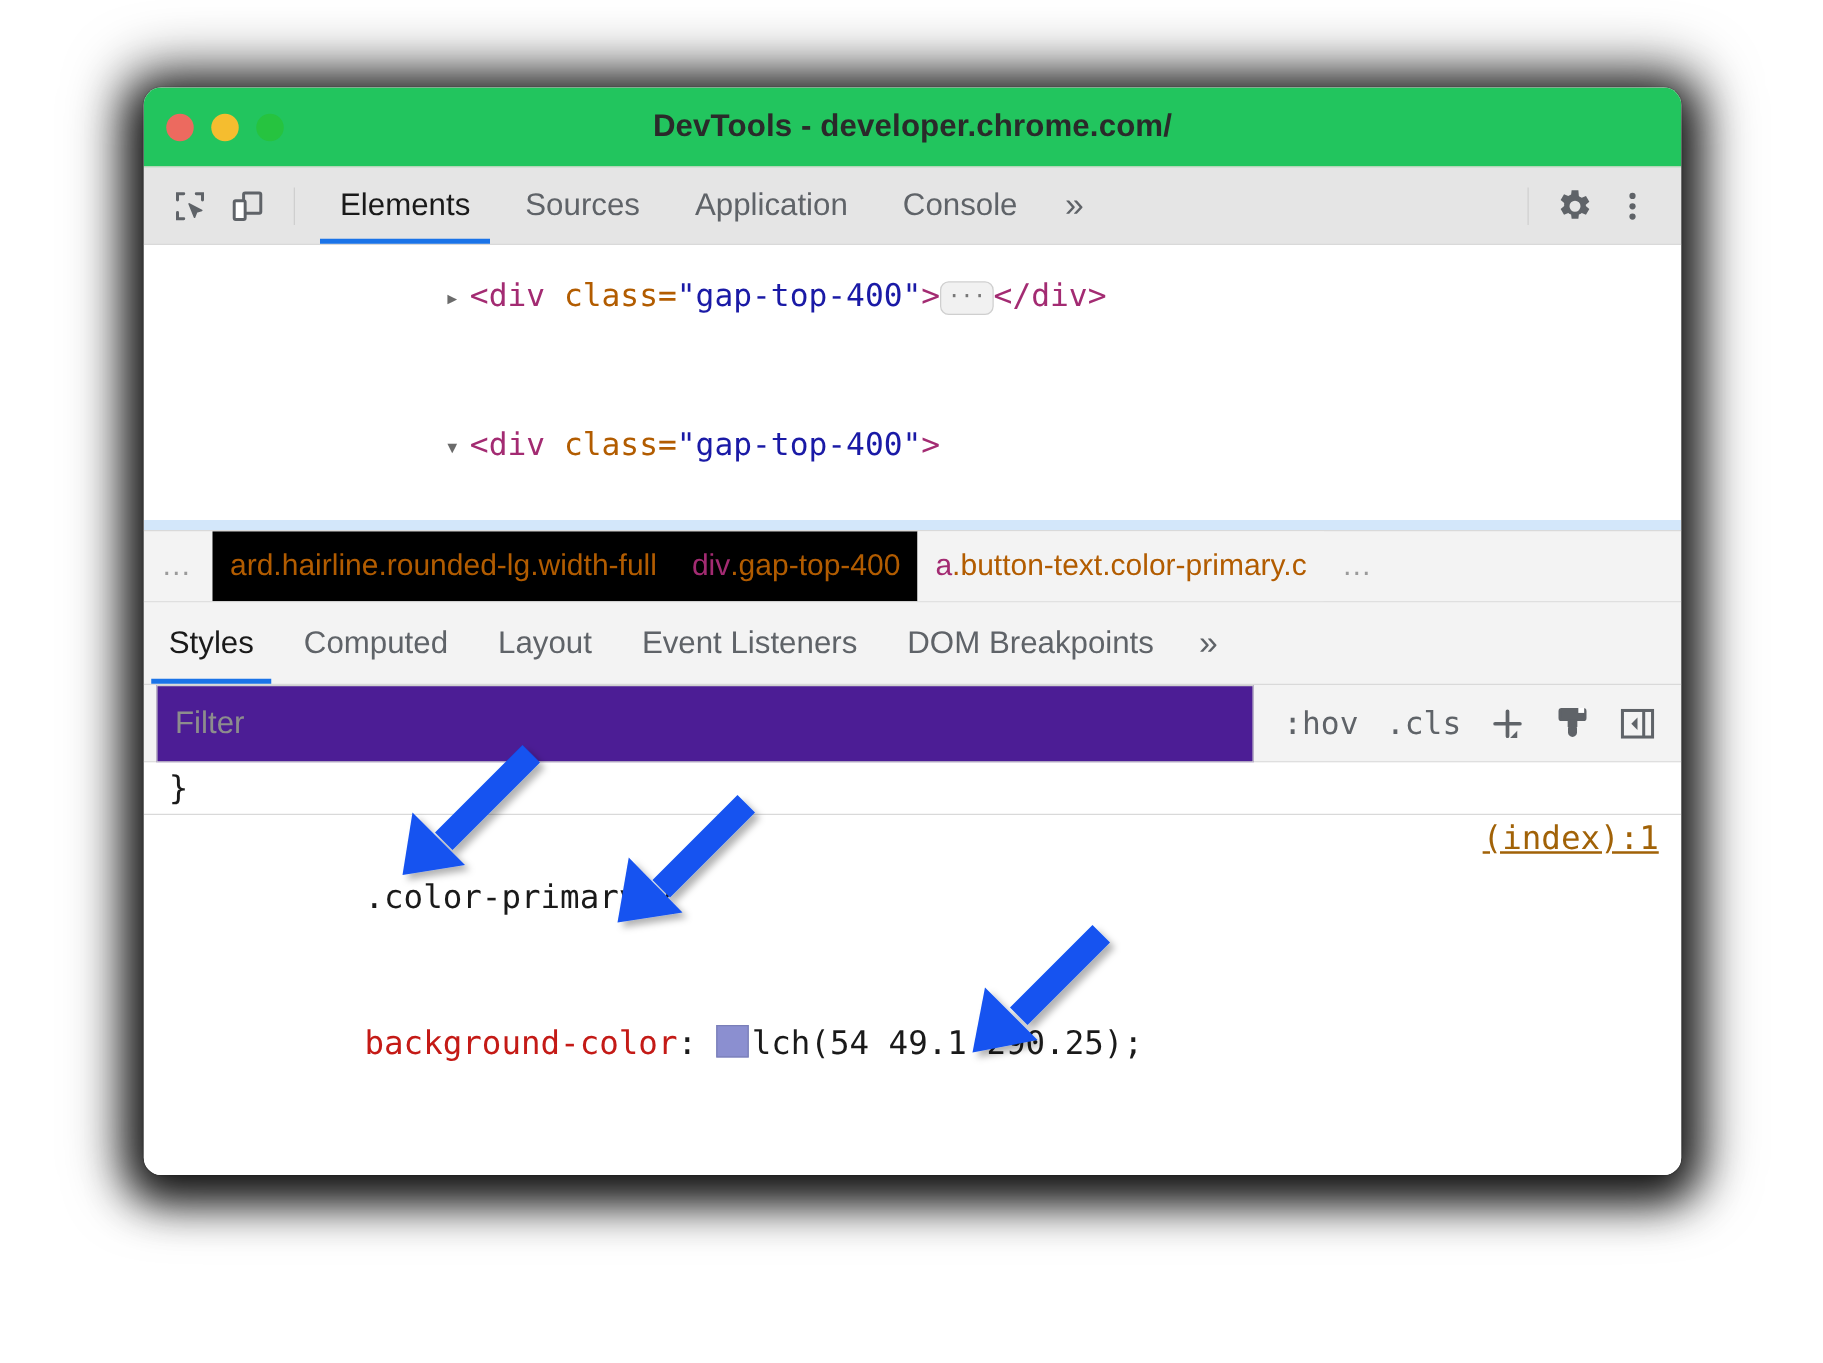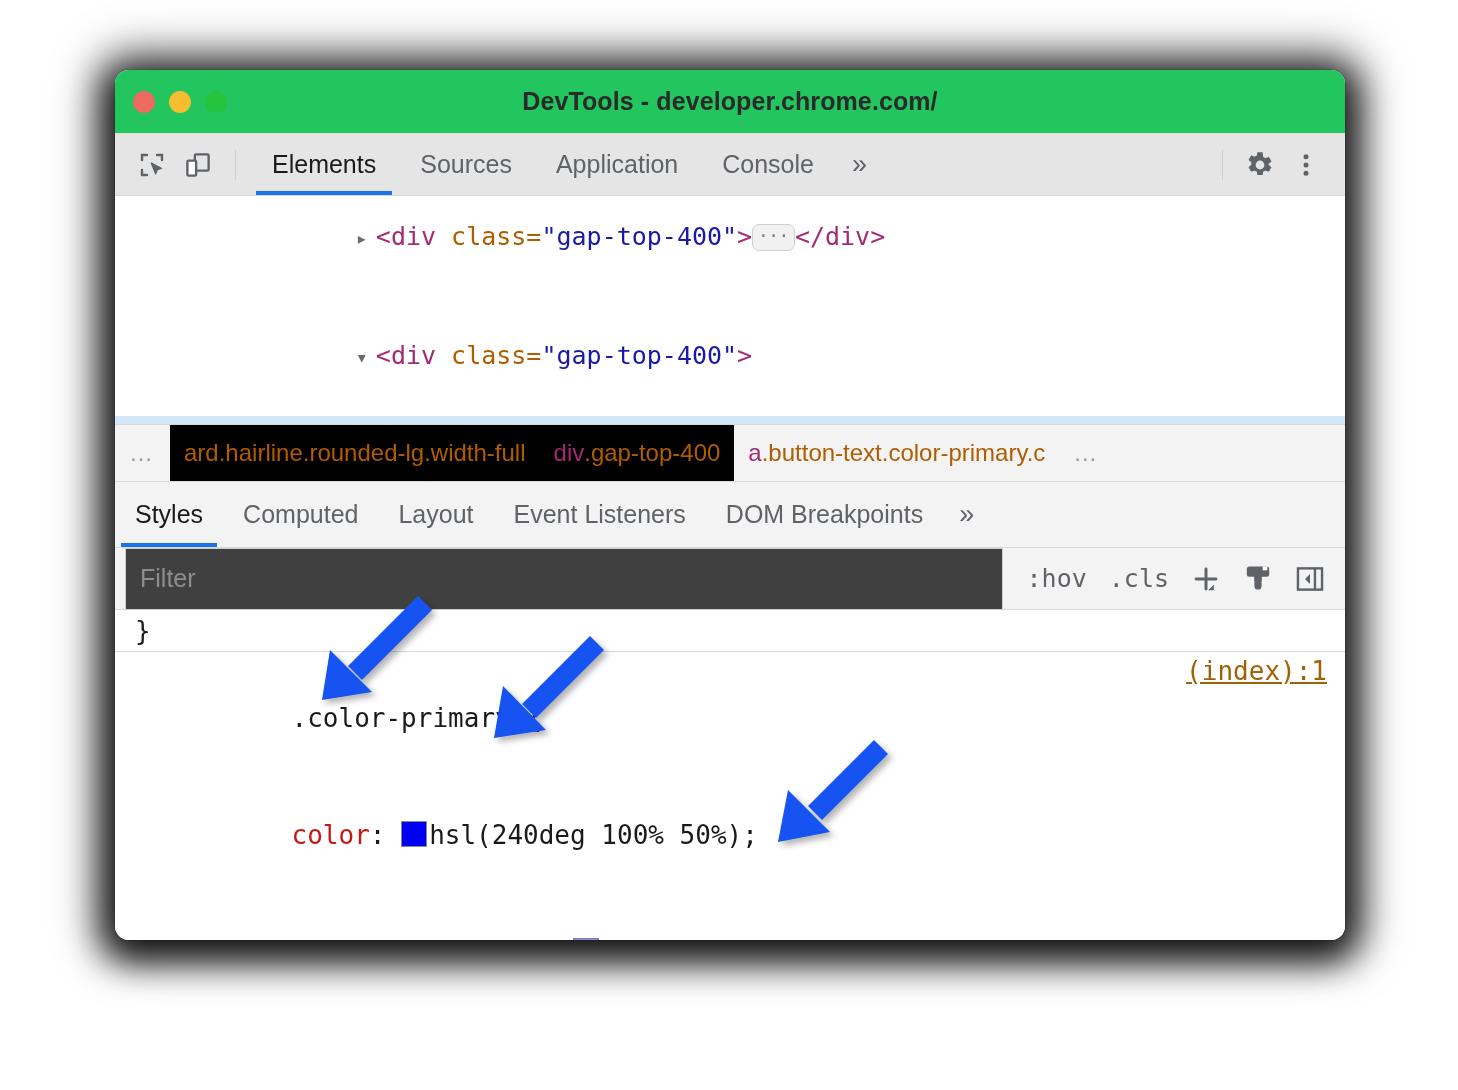--- a/index.html
+++ b/index.html
@@ -205,21 +205,21 @@
     flex: 0 0 62px;
     height: 62px;
     background: #f3f3f3;
     border-bottom: 1px solid #d9d9d9;
     display: flex; align-items: center;
     padding: 0 10px 0 10px;
   }
   #filter-input {
     flex: 1 1 auto;
     height: 62px;
-    background: #404040;
+    background: #4c1d95;
     border: 1px solid #d0d0d0;
     display: flex; align-items: center;
     padding: 0 14px;
     font-size: 25px;
     color: #8d8d8d;
   }
   #filter-actions {
     display: flex; align-items: center; gap: 2px; padding-left: 14px;
   }
   .fa-text {
@@ -422,23 +422,20 @@
         <div class="css-line"><span class="value">}</span></div>
       </div>
 
       <div class="rule" style="padding-top:8px;">
         <div class="origin">(index):1</div>
 
         <div class="css-line">
           <span class="sel-name">.color-primary {</span>
         </div>
 
-        <div class="css-line">
-          <span class="prop">color</span><span class="value">: </span><span class="swatch blue"></span><span class="value">hsl(240deg 100% 50%);</span>
-        </div>
 
         <div class="css-line">
           <span class="prop">background-color</span><span class="value">: </span><span class="swatch lch"></span><span class="value">lch(54 49.1 290.25);</span>
         </div>
 
       </div>
 
     </div>
   </div>
 

